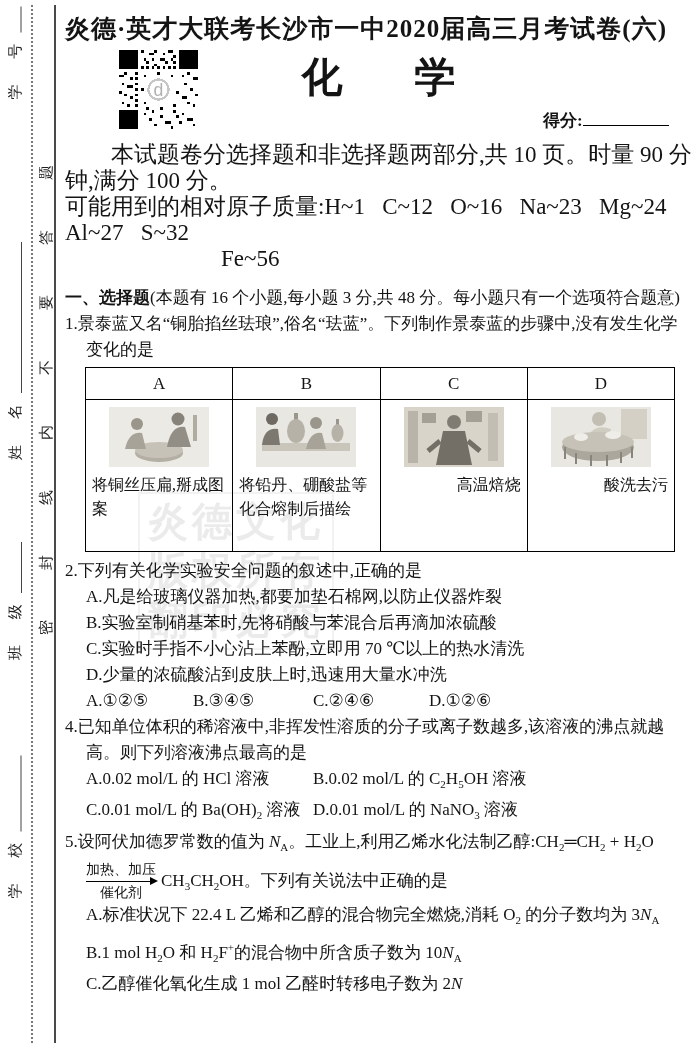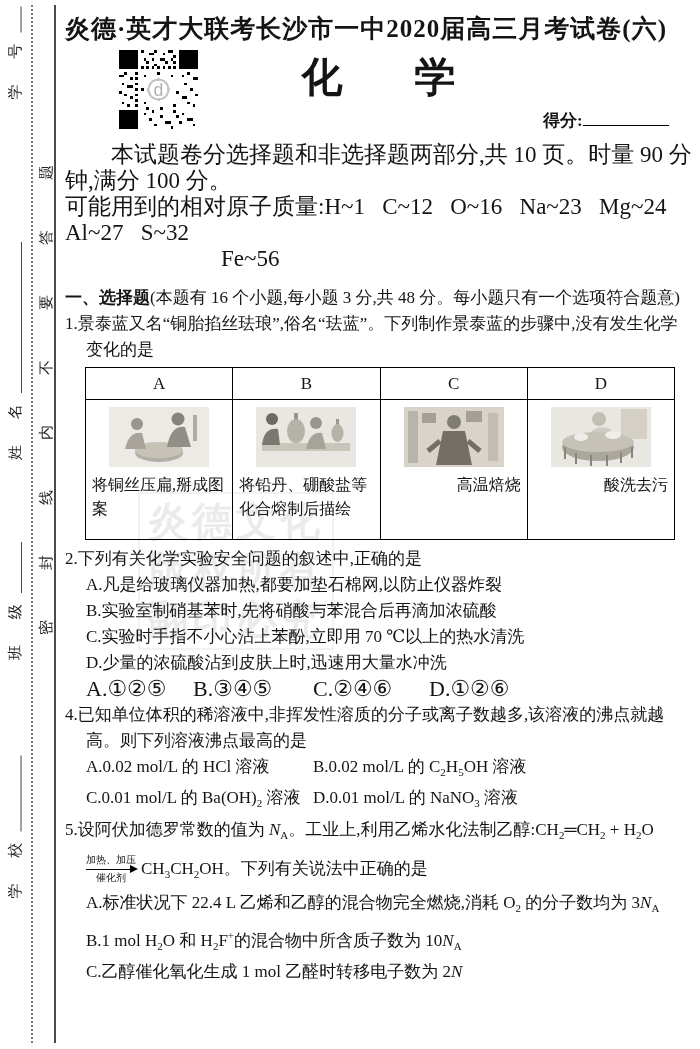--- a/index.html
+++ b/index.html
@@ -30,33 +30,33 @@
   .pre{white-space:pre-wrap;}
   .fe-line{margin-left:156px;}
   .section-h{margin-top:13px;line-height:26px;font-size:17px;}
   .section-h .bold{font-weight:bold;}
   .q{line-height:26px;font-size:17px;padding-left:21px;text-indent:-21px;margin:0;}
   .opt-line{line-height:26px;font-size:17px;padding-left:21px;}
   
   table.q1t{border-collapse:collapse;margin:4px 0 2px 20px;width:590px;table-layout:fixed;}
   table.q1t td{border:1.6px solid #000;}
   table.q1t .hd{height:29px;text-align:center;font-size:17px;}
-  table.q1t .bd{height:126px;vertical-align:top;padding:5px 6px 8px;}
+  table.q1t .bd{height:126px;vertical-align:top;padding:5px 6px 20px;}
   .illus{display:block;margin:2px auto 6px;}
   .cap{font-size:16px;line-height:24px;}
   .cap.center{text-align:right;}
   
-  .optrow{display:flex;padding-left:21px;line-height:26px;font-size:22px;}
+  .optrow{display:flex;padding-left:21px;line-height:26px;font-size:17px;}
   .optrow span:nth-child(1){width:107px;}
   .optrow span:nth-child(2){width:120px;}
   .optrow span:nth-child(3){width:116px;}
   .optgrid{display:grid;grid-template-columns:227px auto;padding-left:21px;line-height:26px;font-size:17px;}
   
   .rxnline{display:flex;align-items:center;padding-left:21px;min-height:42px;font-size:17px;}
-  .rxn{display:inline-flex;flex-direction:column;align-items:center;font-size:10px;line-height:1.25;
+  .rxn{display:inline-flex;flex-direction:column;align-items:center;font-size:14px;line-height:1.25;
        margin-right:5px;}
   .rxn .arr{position:relative;align-self:stretch;height:0;border-top:1.4px solid #000;margin:2px 0;}
   .rxn .arr::after{content:"";position:absolute;right:-2px;top:-5px;border-left:8px solid #000;
                    border-top:4px solid transparent;border-bottom:4px solid transparent;}
   sub,sup{font-size:11px;}
 </style>
 </head>
 <body>
 
 <div class="page">

